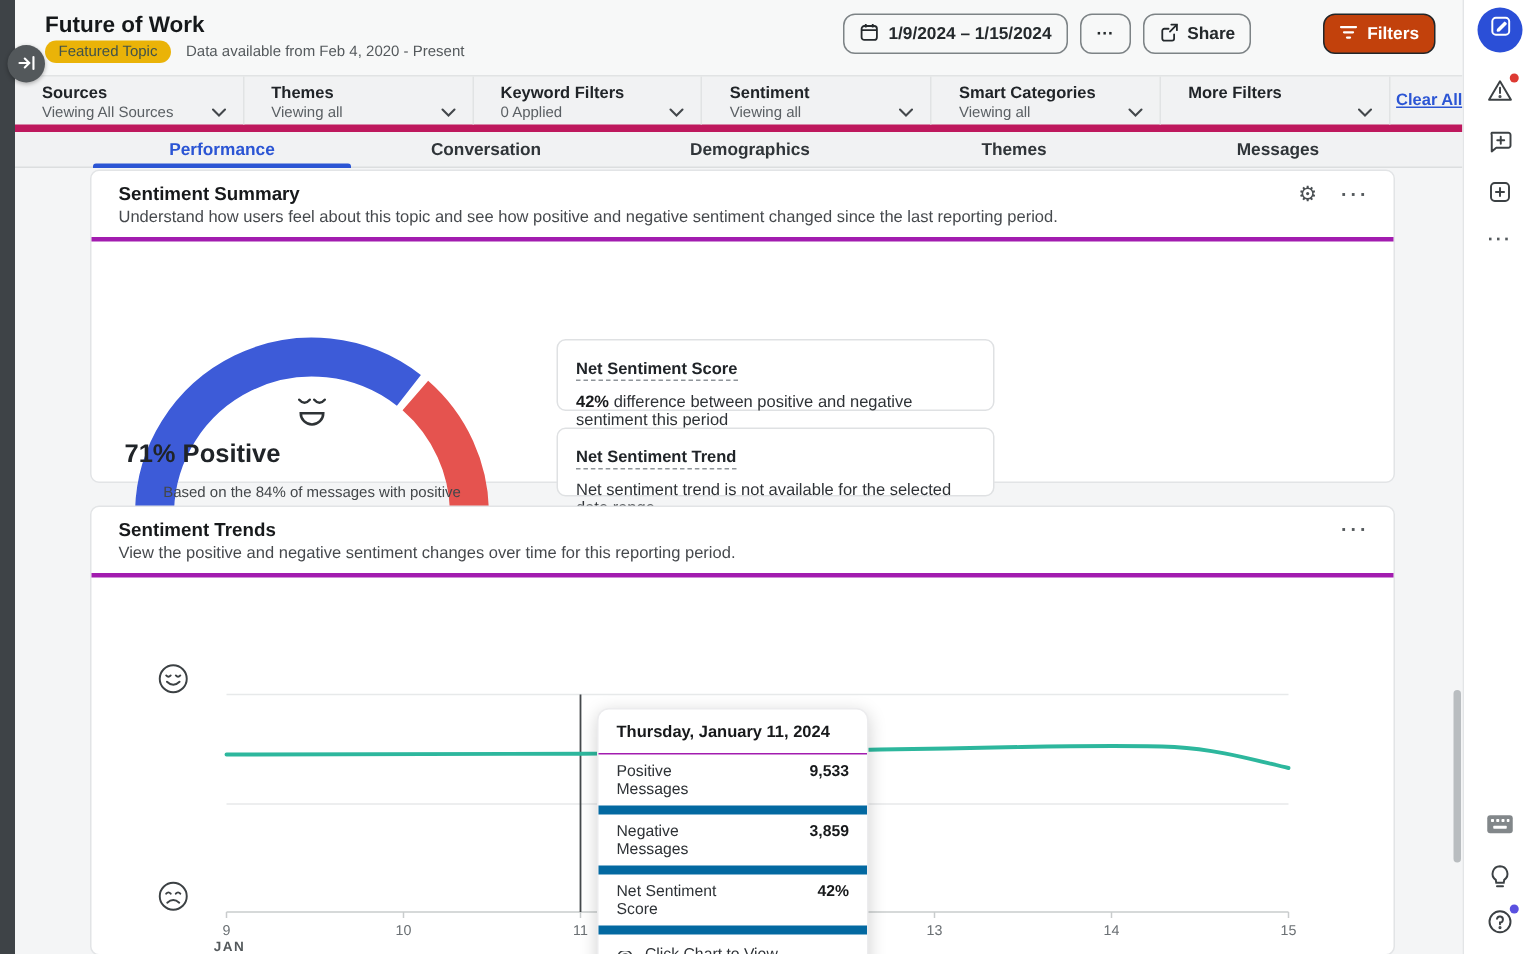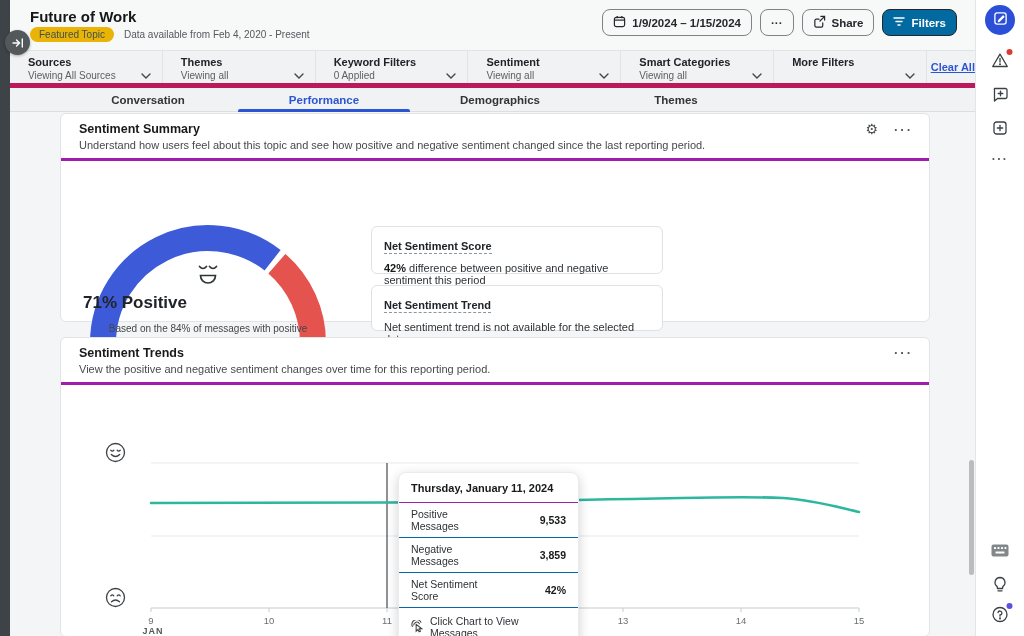--- a/index.html
+++ b/index.html
@@ -17,21 +17,21 @@
   .main { position:absolute; left:10px; top:0; width:965px; height:636px; background:#f7f8f8; }
   
   .hdr-title { position:absolute; left:20px; top:8px; font-size:15px; font-weight:bold; color:#15181a; }
   .hdr-sub { position:absolute; left:20px; top:27px; display:flex; align-items:center; gap:10px; }
   .badge { background:#eab308; color:#41524a; font-size:10px; padding:2px 9px; border-radius:9px; }
   .avail { font-size:10px; color:#54595c; }
   .hdr-actions { position:absolute; right:18px; top:9px; display:flex; gap:8px; }
   .hbtn { display:flex; align-items:center; gap:6px; height:27px; padding:0 10px; border:1px solid #7d8386;
     border-radius:8px; background:transparent; font-size:11.5px; font-weight:bold; color:#24292c; cursor:pointer;
     font-family:inherit; }
-  .hbtn.dark { background:#0369a1; border-color:#212629; color:#fff; }
+  .hbtn.dark { background:#c2410c; border-color:#212629; color:#fff;margin-left:40px; }
   
   .fbar { position:absolute; left:0; top:50px; width:965px; height:38px; background:#f1f2f3;
     border-top:1px solid #e1e3e4; border-bottom:5px solid #be185d; display:flex; }
   .fsec { flex:1; position:relative; padding:5px 26px 0 18px; border-right:1px solid #e1e3e4; cursor:pointer; }
   .fsec .flab { font-size:11px; font-weight:bold; color:#202428; white-space:nowrap; }
   .fsec .fval { font-size:10px; color:#5b6064; margin-top:2px; white-space:nowrap; }
   .fchev { position:absolute; right:11px; top:14px; }
   .fclear { width:48px; display:flex; align-items:center; justify-content:flex-end; }
   .clear-link { font-size:11px; font-weight:bold; color:#2b55d4; text-decoration:underline; white-space:nowrap; cursor:pointer; }
   
@@ -78,22 +78,22 @@
   .xmon { position:absolute; top:198px; transform:translateX(-50%); font-size:9px; font-weight:bold;
     letter-spacing:1px; color:#53585b; }
   .face { position:absolute; left:44px; }
   .face.happy { top:57px; }
   .face.sad { top:202px; }
   
   .tooltip { position:absolute; left:337px; top:87px; width:181px; background:#fff; border-radius:8px;
     border:1px solid #ececee; box-shadow:0 3px 12px rgba(0,0,0,.18); z-index:5; }
   .tt-head { padding:9px 12px 8px; font-size:11px; font-weight:bold; color:#17191b;
     border-bottom:1px solid #a21caf; }
-  .tt-row { display:flex; justify-content:space-between; align-items:center; padding:5px 12px;
-    border-bottom:1px solid #0369a1;gap:45px; }
+  .tt-row { display:flex; justify-content:space-between; padding:5px 12px;
+    border-bottom:6px solid #0369a1;gap:45px; }
   .tt-lab { font-size:10.5px; color:#2e3236; }
   .tt-val { font-size:10.5px; font-weight:bold; color:#17191b; }
   .tt-foot { display:flex; align-items:center; gap:7px; padding:7px 12px 8px; font-size:10.5px; color:#2e3236; }
   
   .rail { position:absolute; right:0; top:0; width:49px; height:636px; background:#fff;
     border-left:1px solid #e3e5e7; z-index:20; }
   .rail-ico { position:absolute; left:50%; transform:translateX(-50%); cursor:pointer; }
   .compose { top:5px; width:30px; height:30px; border-radius:50%; background:#2b4fd7; display:flex;
     align-items:center; justify-content:center; }
   .reddot { position:absolute; right:-3px; top:-3px; width:6px; height:6px; border-radius:50%; background:#dd3a33; }
@@ -212,24 +212,25 @@
             <polyline points="1,1 5,5 9,1" fill="none" stroke="#43474b" stroke-width="1.4" stroke-linecap="round"></polyline>
           </svg></span>
     </div>
     <div class="fclear">
       <span class="clear-link">Clear All</span>
     </div>
   </div>
 
   <div class="tabbar">
     <div class="tabs">
+      <div class="tab active">Performance</div>
       <div class="tab">Conversation</div>
-      <div class="tab active">Performance</div>
       <div class="tab">Demographics</div>
       <div class="tab">Themes</div>
+      <div class="tab">Messages</div>
     </div>
   </div>
 
   <div class="content">
 
     <div class="card card1">
       <div class="card-hd">
         <div class="card-title">Sentiment Summary</div>
         <div class="card-desc">Understand how users feel about this topic and see how positive and negative sentiment changed since the last reporting period.</div>
         <div class="card-tools">

